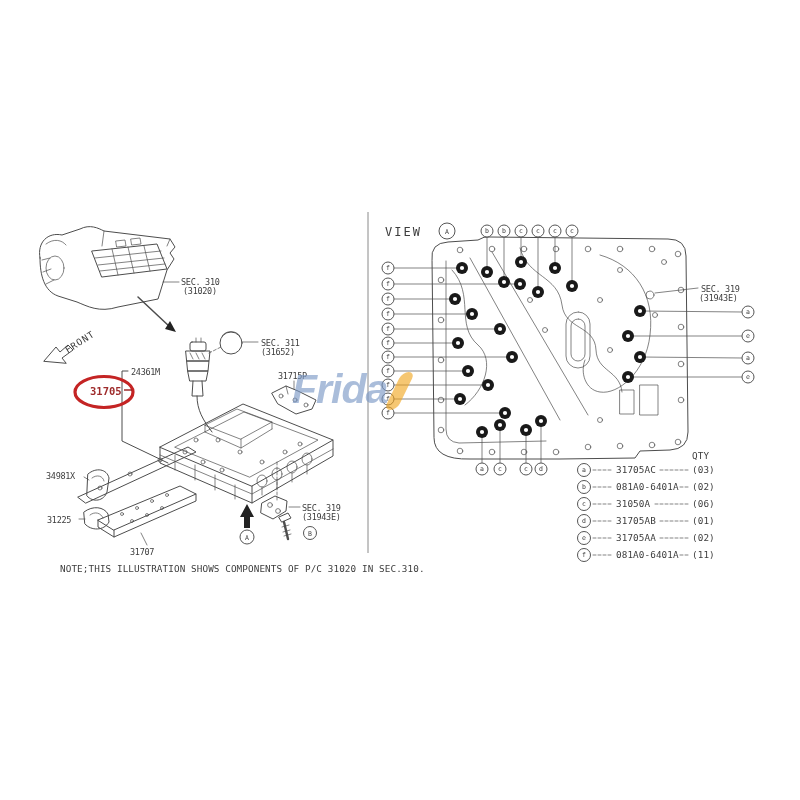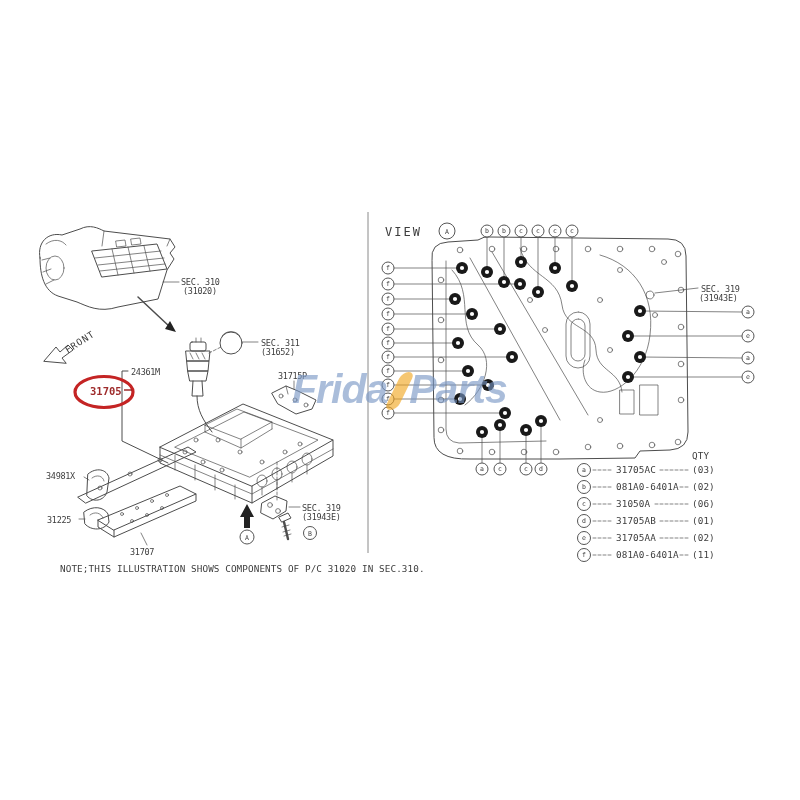--- a/index.html
+++ b/index.html
@@ -471,15 +471,14 @@
     <line class="lnt dsh" x1="593" y1="555" x2="612" y2="555"></line>
     <text class="t95" x="616" y="558">081A0-6401A</text>
     <line class="lnt dsh" x1="680" y1="555" x2="688" y2="555"></line>
     <text class="t95" x="692" y="558">(11)</text>
   </g>
 </svg>
 
   <div class="watermark">
     <span class="wm-txt">Frida</span>
     <span class="wm-slash"></span>
-    <span class="wm-txt">Parts</span>
   </div>
 </div>
 
 </body></html>

